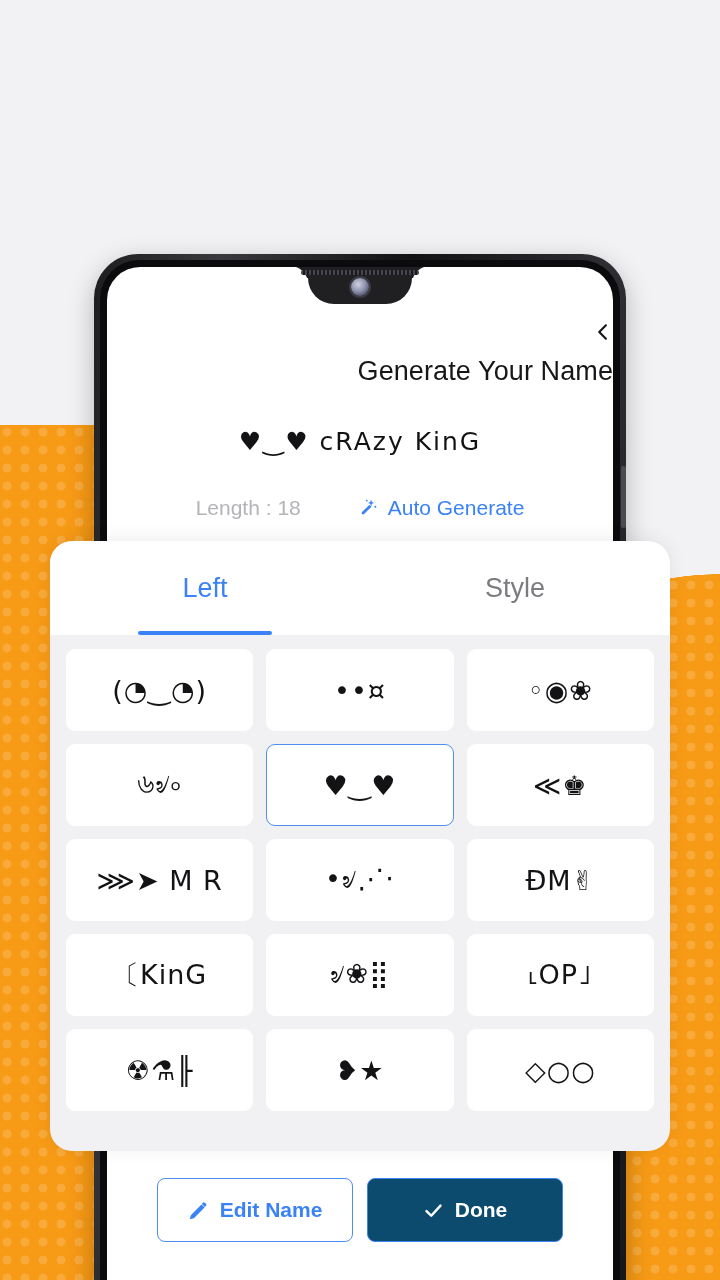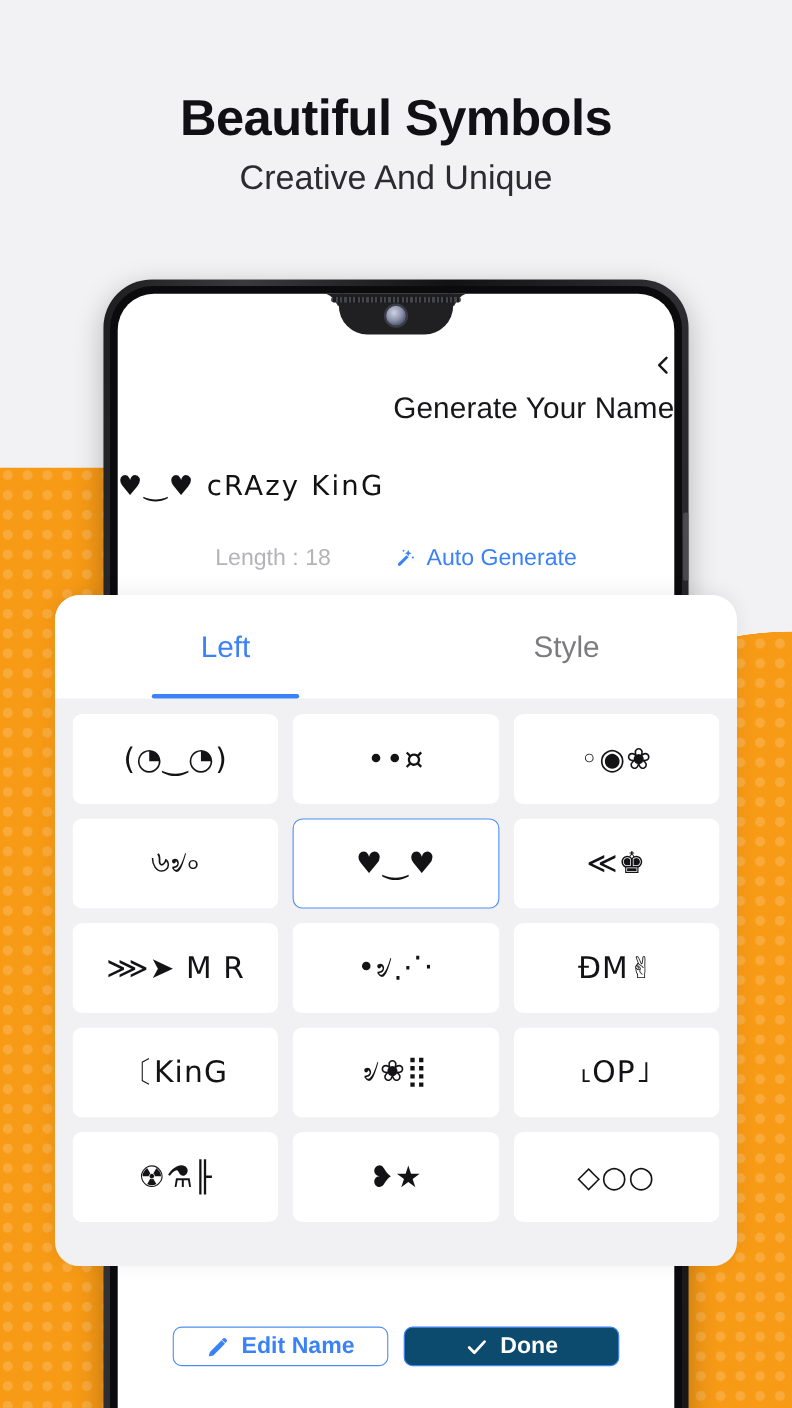--- a/index.html
+++ b/index.html
@@ -192,20 +192,21 @@
   }
   .appbar-title {
     font-size: 27px;
     font-weight: 500;
     color: #17171a;
     letter-spacing: 0.1px;
   }
 
   .preview-area {
     margin-top: 40px;
+    text-align: center;
   }
   .preview-text {
     font-family: "DejaVu Sans", sans-serif;
     font-size: 25px;
     letter-spacing: 2px;
     color: #121214;
     white-space: nowrap;
   }
   .meta-row {
     margin-top: 40px;
@@ -242,21 +243,21 @@
     bottom: 52px;
     display: flex;
     justify-content: center;
     gap: 14px;
   }
   .btn {
     display: flex;
     align-items: center;
     justify-content: center;
     gap: 11px;
-    height: 36px;
+    height: 64px;
     border-radius: 8px;
     font-size: 21px;
     font-weight: 600;
     box-sizing: border-box;
   }
   .btn-edit {
     width: 196px;
     border: 1.6px solid #4d8ff0;
     background: #ffffff;
     color: #3b82f6;
@@ -339,24 +340,20 @@
 </style>
 </head>
 <body>
 
 <div id="stage">
 
   <div class="orange-left"></div>
   <div class="orange-right"></div>
   <div class="orange-right-mask"></div>
 
-  <div class="header">
-    <h1 class="title">Beautiful Symbols</h1>
-    <p class="subtitle">Creative And Unique</p>
-  </div>
 
   <div class="phone">
     <div class="phone-edge-hl"></div>
     <div class="side-button"></div>
 
     <div class="phone-screen">
 
       <div class="speaker"></div>
       <div class="notch">
         <div class="camera"></div>

